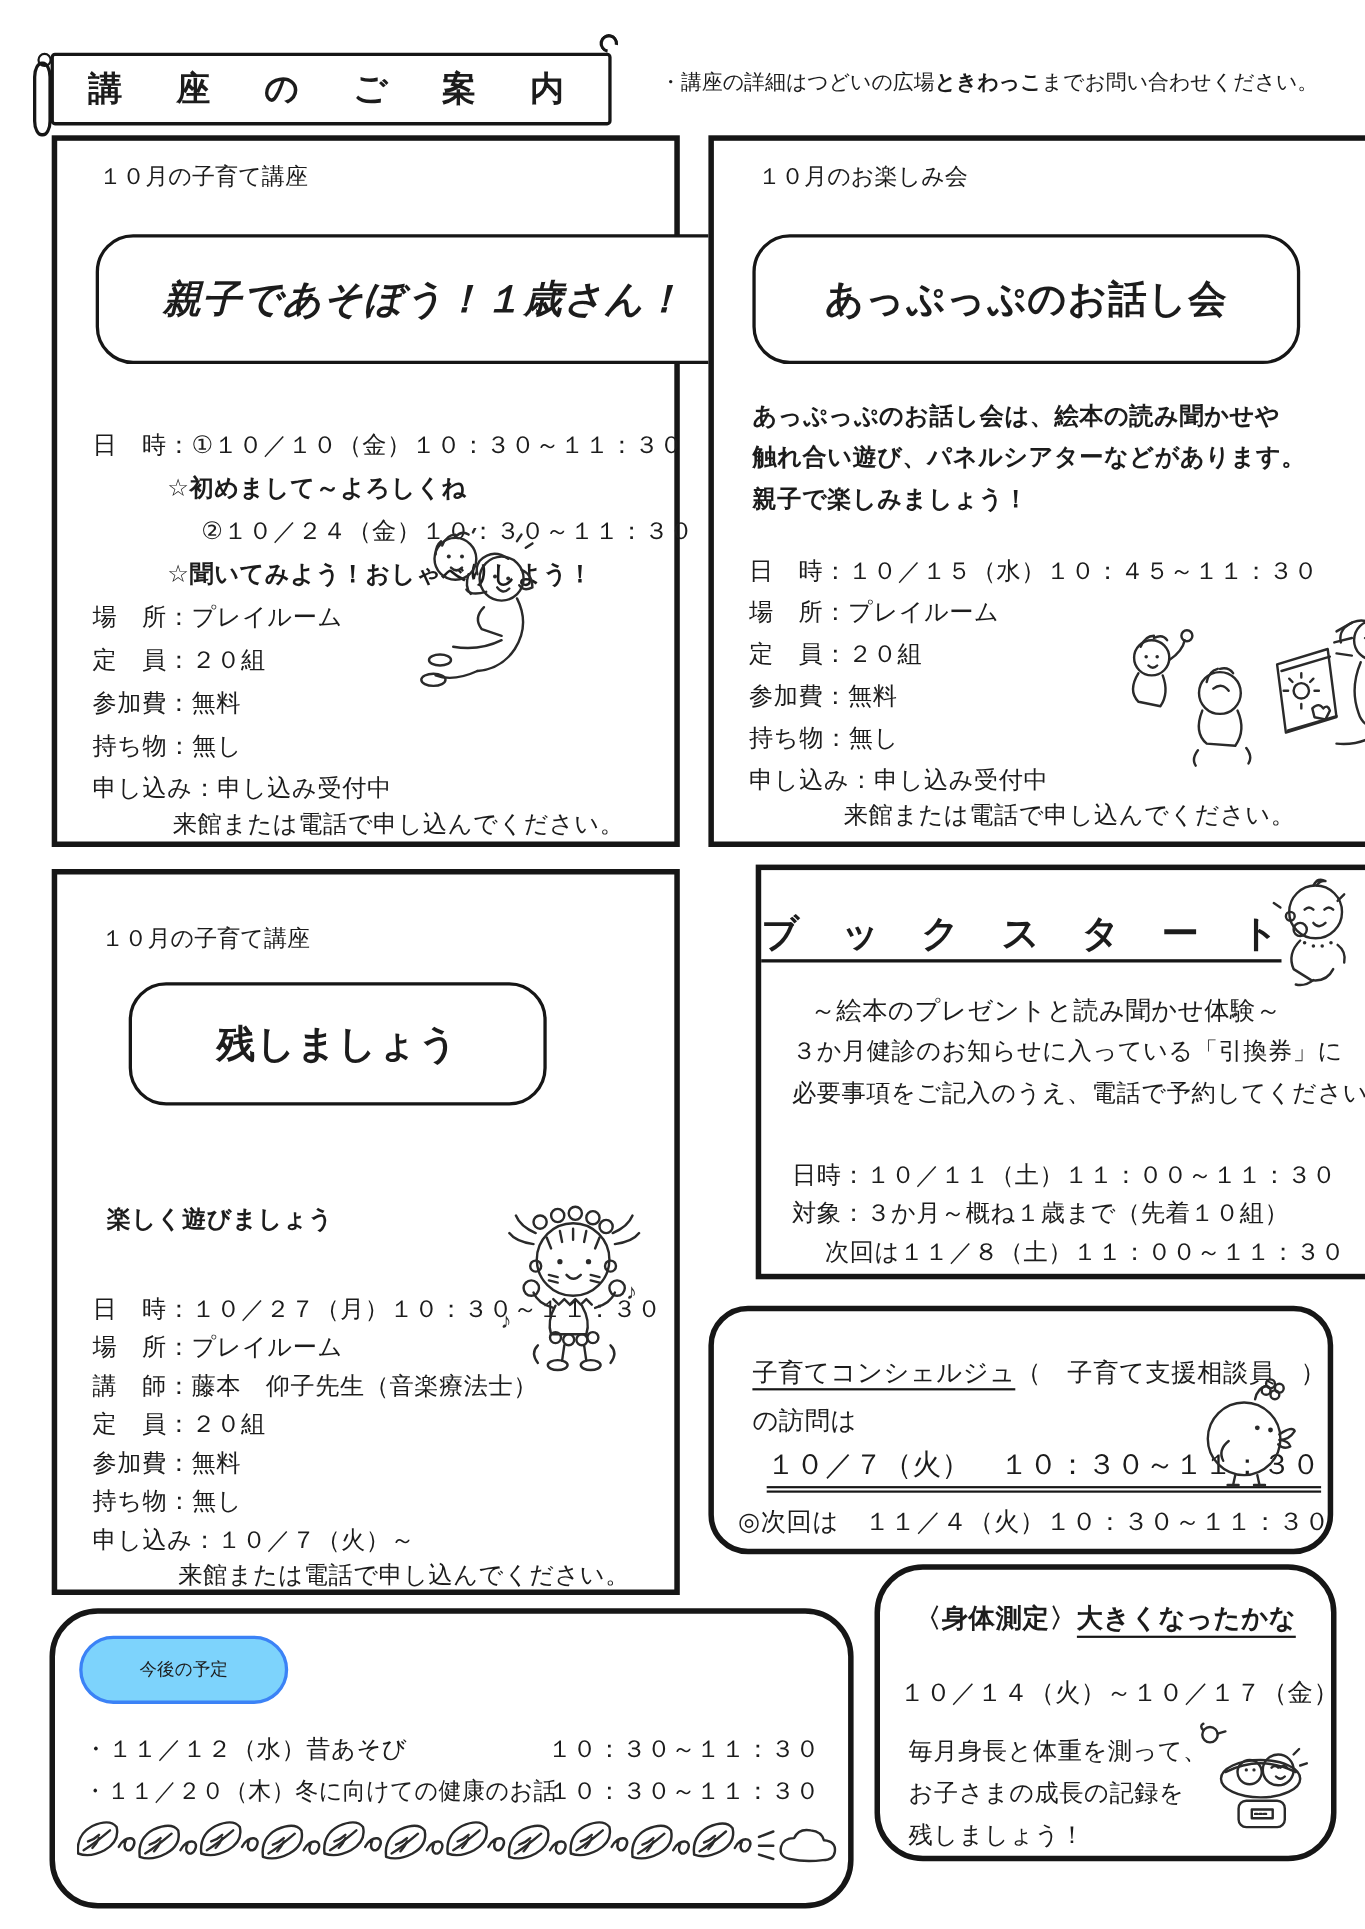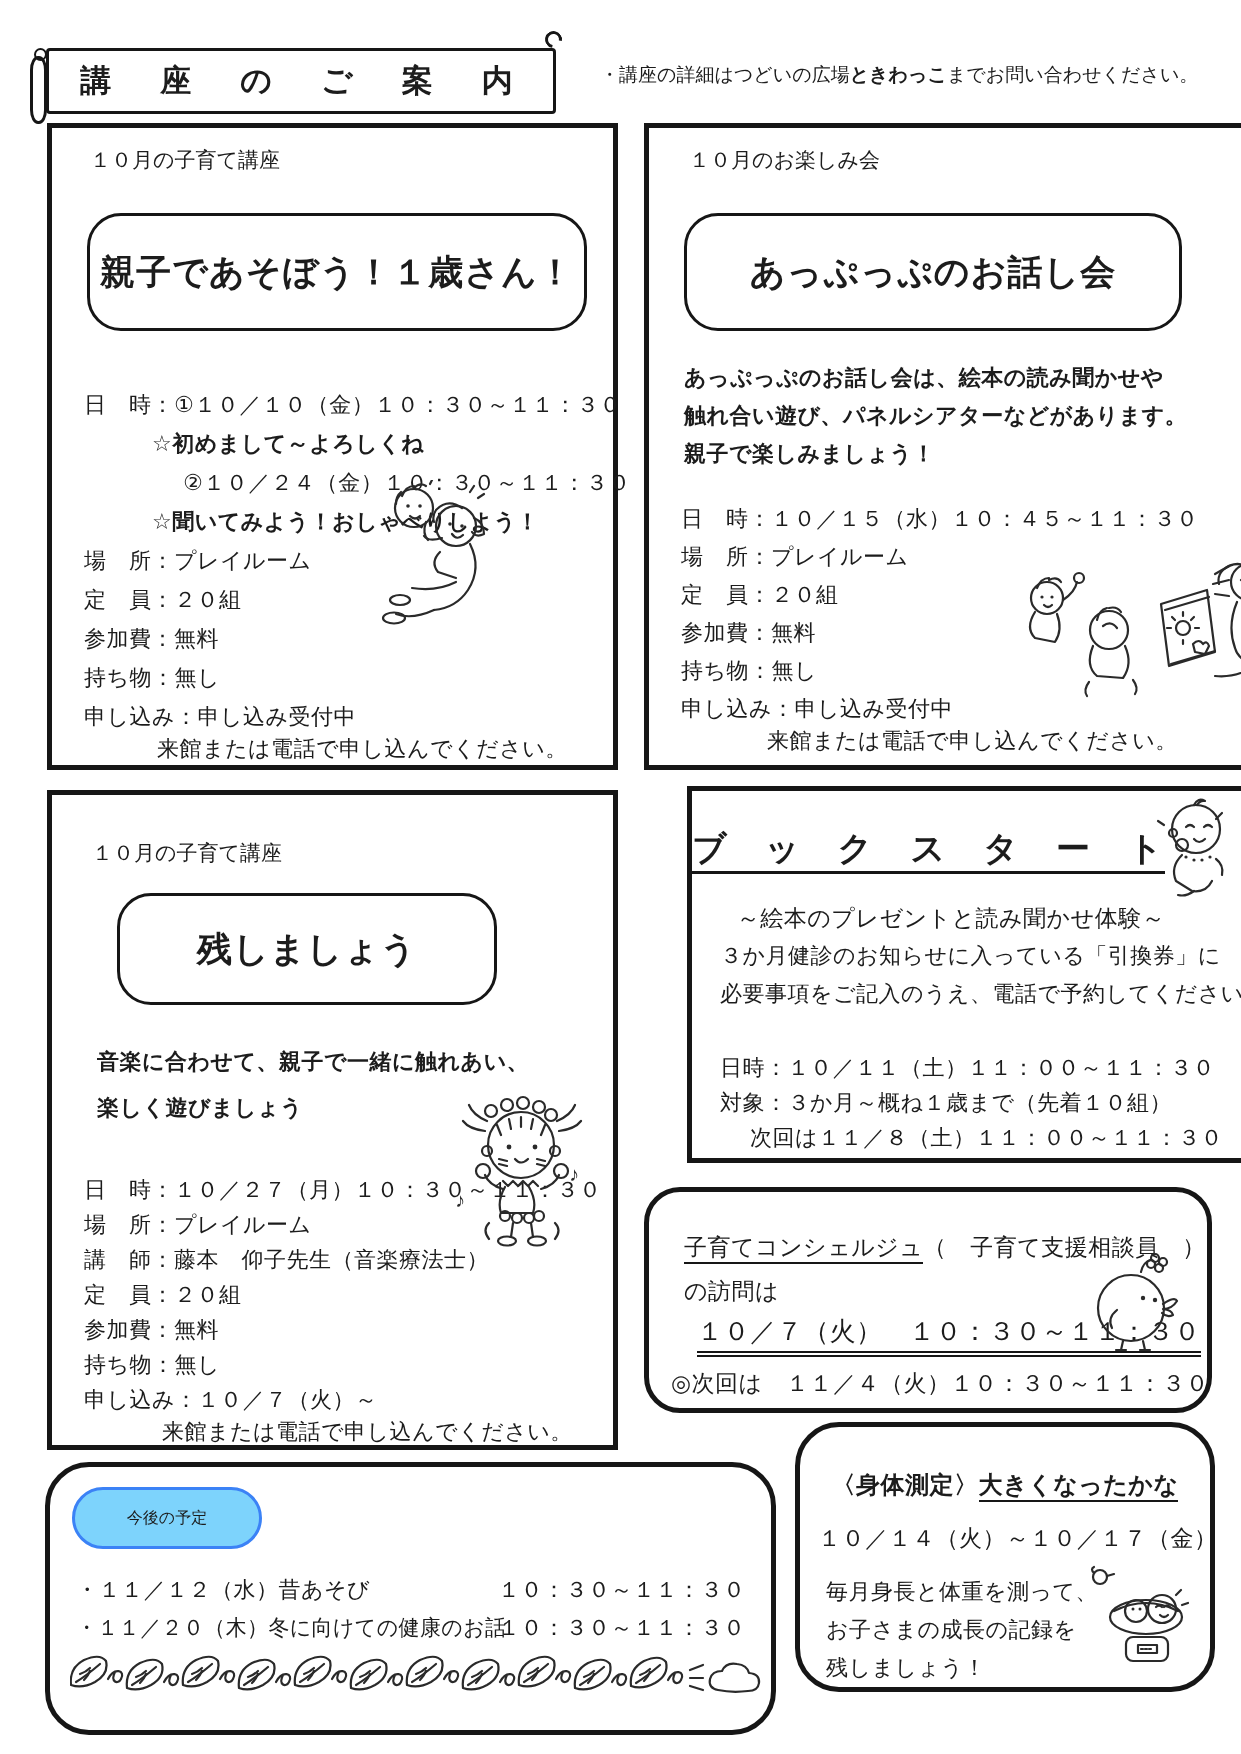--- a/index.html
+++ b/index.html
@@ -65,21 +65,21 @@
     <div class="banner-roll"></div>
     <div class="banner-curl"></div>
     <div class="banner-body">講　座　の　ご　案　内</div>
   </div>
   <div class="note">
     <span>・講座の詳細はつどいの広場</span><span class="b">ときわっこ</span><span>までお問い合わせください。</span>
   </div>
 
   <div class="box" style="left:47px; top:123px; width:571px; height:647px;">
     <div class="cat" style="left:38px; top:18px;">１０月の子育て講座</div>
-    <div class="titlebox" style="left:35px; top:85px; width:500px; height:118px;">親子であそぼう！１歳さん！</div>
+    <div class="titlebox" style="left:35px; top:85px; width:596px; height:118px;font-style:italic;">親子であそぼう！１歳さん！</div>
     <div class="line" style="left:32px; top:262px;">日　時：①１０／１０（金）１０：３０～１１：３０</div>
     <div class="line b" style="left:100px; top:301px;">☆初めまして～よろしくね</div>
     <div class="line" style="left:131px; top:340px;">②１０／２４（金）１０：３０～１１：３０</div>
     <div class="line b" style="left:100px; top:379px;">☆聞いてみよう！おしゃべりしよう！</div>
     <div class="line" style="left:32px; top:418px;">場　所：プレイルーム</div>
     <div class="line" style="left:32px; top:457px;">定　員：２０組</div>
     <div class="line" style="left:32px; top:496px;">参加費：無料</div>
     <div class="line" style="left:32px; top:535px;">持ち物：無し</div>
     <div class="line" style="left:32px; top:574px;">申し込み：申し込み受付中</div>
     <div class="line" style="left:105px; top:606px;">来館または電話で申し込んでください。</div>
@@ -146,21 +146,20 @@
       <circle cx="108" cy="74" r="19"></circle>
       <path d="M102 70 q8 -6 14 2"></path>
       <path d="M92 90 q-8 20 4 30 l26 2 q10 -14 2 -32"></path>
       <path d="M88 126 q-6 8 -2 14 M132 124 q6 8 2 14"></path>
     </svg>
   </div>
 
   <div class="box" style="left:47px; top:790px; width:571px; height:660px;">
     <div class="cat" style="left:40px; top:44px;">１０月の子育て講座</div>
     <div class="titlebox" style="left:65px; top:98px; width:380px; height:112px;">残しましょう</div>
-    <div class="line b" style="left:45px; top:252px;">音楽に合わせて、親子で一緒に触れあい、</div>
     <div class="line b" style="left:45px; top:298px;">楽しく遊びましょう</div>
     <div class="line" style="left:32px; top:380px;">日　時：１０／２７（月）１０：３０～１１：３０</div>
     <div class="line" style="left:32px; top:415px;">場　所：プレイルーム</div>
     <div class="line" style="left:32px; top:450px;">講　師：藤本　仰子先生（音楽療法士）</div>
     <div class="line" style="left:32px; top:485px;">定　員：２０組</div>
     <div class="line" style="left:32px; top:520px;">参加費：無料</div>
     <div class="line" style="left:32px; top:555px;">持ち物：無し</div>
     <div class="line" style="left:32px; top:590px;">申し込み：１０／７（火）～</div>
     <div class="line" style="left:110px; top:622px;">来館または電話で申し込んでください。</div>
     <svg class="sketch" style="right:22px; top:300px;" width="150" height="195" viewBox="0 0 150 195">
@@ -243,21 +242,21 @@
         <circle cx="66" cy="14" r="4"></circle>
       <circle class="fill" cx="58" cy="48" r="2.2"></circle>
         <circle class="fill" cx="70" cy="50" r="2.2"></circle>
       <path d="M78 54 q12 -8 14 -3 q-5 8 -14 8 q9 1 10 6 q-6 3 -11 -2"></path>
       <path d="M32 60 q-10 8 -5 18"></path>
       <path d="M38 91 l-2 9 m-5 0 h10 M58 91 l2 9 m-5 0 h10"></path>
     </svg>
   </div>
 
   <div class="rbox" style="left:795px; top:1422px; width:420px; height:270px; border-radius:44px;">
-    <div class="line" style="left:0; right:0; top:42px; text-align:center; font-size:24px; font-weight:600;">
+    <div class="line" style="left:0; right:0; top:28px; text-align:center; font-size:24px; font-weight:600;">
       <span>〈身体測定〉</span><span class="ul">大きくなったかな</span>
     </div>
     <div class="line" style="left:18px; top:96px; font-size:23px;">１０／１４（火）～１０／１７（金）</div>
     <div class="line" style="left:26px; top:150px;">毎月身長と体重を測って、</div>
     <div class="line" style="left:26px; top:188px;">お子さまの成長の記録を</div>
     <div class="line" style="left:26px; top:226px;">残しましょう！</div>
     <svg class="sketch" style="right:8px; top:138px;" width="118" height="118" viewBox="0 0 118 118">
       <circle cx="16" cy="12" r="7"></circle>
       <path d="M23 11 l7 -2 M10 8 q-4 -4 0 -6"></path>
       <ellipse cx="62" cy="52" rx="36" ry="17"></ellipse>

